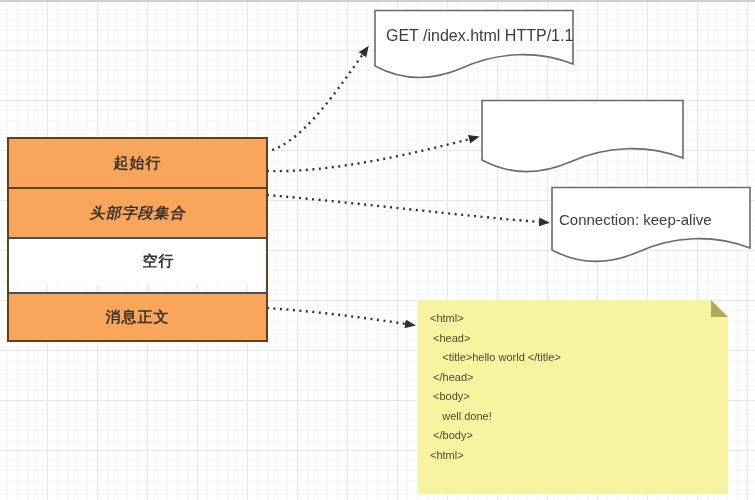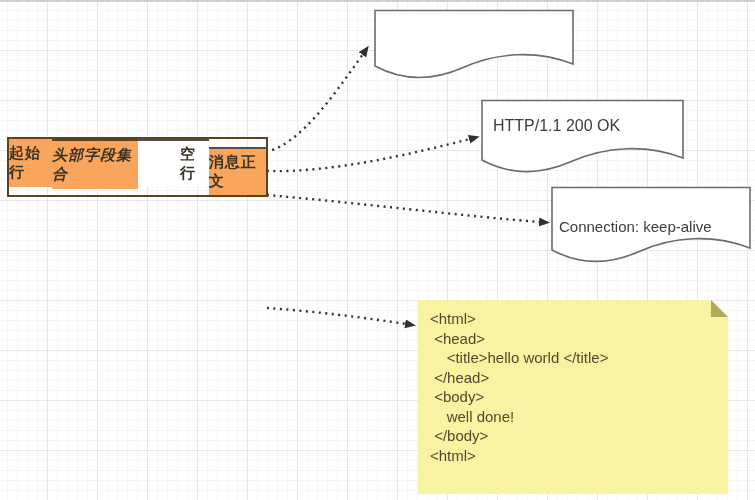--- a/index.html
+++ b/index.html
@@ -16,41 +16,41 @@
     background-position:-3px -2px,-3px -2px,-3px -2px,-3px -2px;
     border-top:2px solid #cfcfcf;
   }
   .abs{position:absolute;}
   svg.overlay{position:absolute;left:0;top:0;width:755px;height:500px;}
 
   
   .stack{
     left:7px;top:135px;width:261px;
     border:2px solid #5b431f;box-sizing:border-box;
-    display:flex;flex-direction:row;
+    display:flex;flex-direction:column;
   }
   .stack-row{
     display:flex;align-items:center;justify-content:center;
     font-size:15px;font-weight:600;color:#3b3326;letter-spacing:1px;
   }
   .row-orange{background:#f9a55b;}
   .row-white{background:#ffffff;}
   .stack-row + .stack-row{border-top:2px solid #5b431f;}
   .stack-row:nth-child(3){border-top:2px solid #4f4f4f;border-bottom:0;padding-left:42px;}
   .stack-row:nth-child(4){border-top:2px solid #4f4f4f;}
   .h1{height:48px;} .h2{height:48px;font-style:italic;} .h3{height:45px;} .h4{height:46px;margin-top:8px;}
 
   
   .doc-label{color:#3c3c3c;font-size:16px;white-space:nowrap;}
   .doc-label.small{font-size:15px;}
 
   
   pre.note-code{
     margin:0;font-family:"Liberation Sans","DejaVu Sans",sans-serif;
-    font-size:15px;line-height:19.5px;color:#4f4a2e;white-space:pre;
+    font-size:11px;line-height:19.5px;color:#4f4a2e;white-space:pre;
   }
 </style>
 </head>
 <body>
 
 <div class="canvas">
 
   <svg class="overlay" viewBox="0 0 755 500">
     <defs>
       <marker id="ah" markerUnits="userSpaceOnUse" markerWidth="12" markerHeight="10" refX="1" refY="4.5" orient="auto">
@@ -81,22 +81,22 @@
       <span>头部字段集合</span>
     </div>
     <div class="stack-row row-white h3">
       <span>空行</span>
     </div>
     <div class="stack-row row-orange h4">
       <span>消息正文</span>
     </div>
   </div>
 
-  <div class="abs doc-label" style="left:493px;top:115px;">HTTP/1.1 200 OK</div>
-  <div class="abs doc-label small" style="left:559px;top:216px;">Connection: keep-alive</div>
+  <div class="abs doc-label" style="left:386px;top:25px;">GET /index.html HTTP/1.1</div>
+  <div class="abs doc-label small" style="left:559px;top:209px;">Connection: keep-alive</div>
 
   <pre class="abs note-code" style="left:430px;top:307px;">&lt;html&gt;
  &lt;head&gt;
     &lt;title&gt;hello world &lt;/title&gt;
  &lt;/head&gt;
  &lt;body&gt;
     well done!
  &lt;/body&gt;
 &lt;html&gt;</pre>
 

